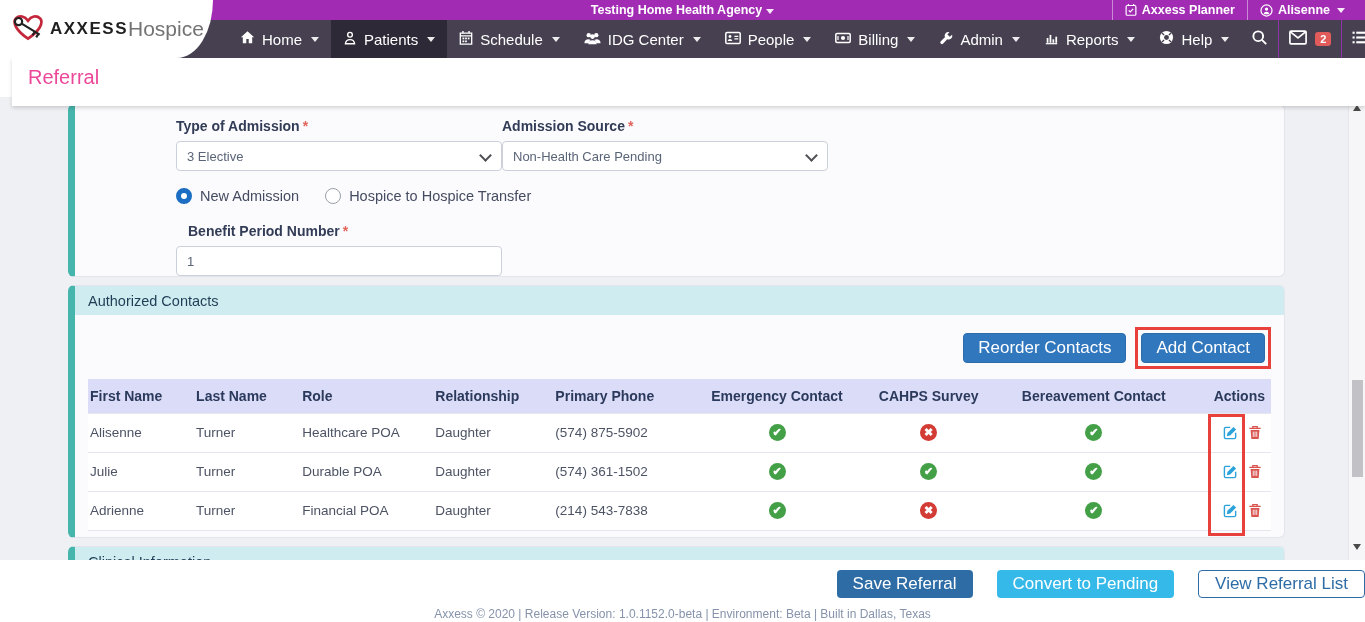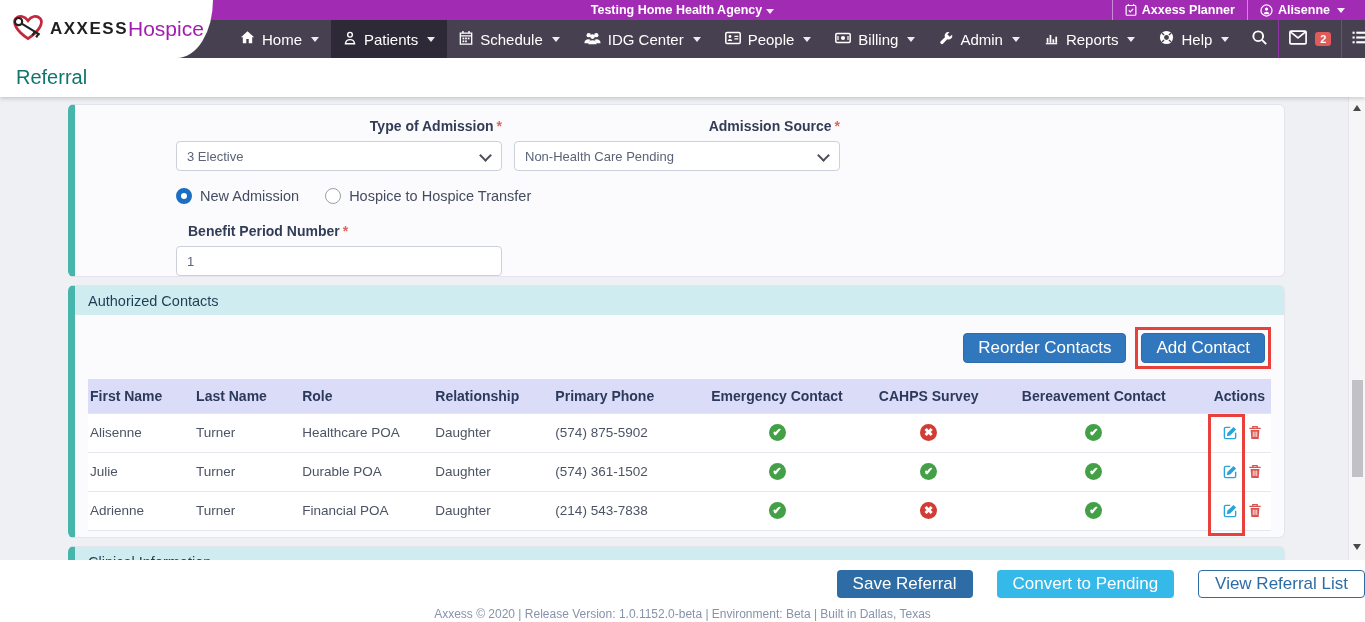--- a/index.html
+++ b/index.html
@@ -21,35 +21,35 @@
   .nav-item.active { background:#2e2936; }
   .caret { width:0; height:0; border-left:4px solid transparent; border-right:4px solid transparent; border-top:5px solid rgba(255,255,255,.9); display:inline-block; margin-left:2px; }
   .nav-right { margin-left:auto; display:flex; align-items:center; height:38px; padding-right:10px; }
   .nav-icon-btn { display:flex; align-items:center; gap:4px; padding:0 10px; height:38px; cursor:pointer; }
   .nav-divider { width:1px; height:38px; background:#9232aa; }
   .badge { background:#e05b59; color:#fff; font-size:11px; font-weight:bold; border-radius:3px; padding:1px 5px; margin-left:4px; }
 
   
   .logo-block { position:absolute; top:0; left:0; width:213px; height:58px; background:#fff; z-index:5; border-bottom-right-radius:36px 58px; display:flex; align-items:center; padding-left:10px; }
   .logo-axxess { font-size:17px; font-weight:bold; color:#1f1f1f; letter-spacing:1.5px; text-transform:uppercase; margin-left:4px; }
-  .logo-product { font-size:21px; color:#a21caf; }
-
-  
-  .pagebar { position:absolute; top:58px; left:0; right:0; height:39px; background:#fff; box-shadow:0 2px 4px rgba(0,0,0,.16); z-index:1; font-size:20px; color:#0f766e; line-height:39px; padding-left:16px; }
+  .logo-product { font-size:21px; color:#737373; }
+
+  
+  .pagebar { position:absolute; top:58px; left:12px; right:0; height:48px; background:#fff; box-shadow:0 2px 4px rgba(0,0,0,.16); z-index:1; font-size:20px; color:#ec4899; line-height:39px; padding-left:16px; }
 
   
   .content { position:absolute; top:97px; left:0; right:0; height:463px; background:#eef0f4; overflow:hidden; }
   .card { position:absolute; left:68px; width:1217px; background:#fbfbfe; border:1px solid #e3e4ec; border-left:7px solid #46b5ac; border-radius:6px; }
   .card-form { top:7px; height:173px; padding:13px 0 0 101px; }
   .card-contacts { top:188px; height:253px; }
   .card-clinical { top:449px; height:40px; }
 
   .field-label { font-size:14px; font-weight:bold; color:#323c56; margin-bottom:7px; }
   .req { color:#e0655c; margin-left:3px; font-weight:bold; }
-  .selects-row { display:flex; gap:12px;text-align:right; }
+  .selects-row { display:flex; gap:0; }
   .field { width:326px; }
   .select { position:relative; height:30px; border:1px solid #ccd0da; border-radius:4px; background:#fff; color:#5a6477; font-size:13px; display:flex; align-items:center; padding:0 26px 0 10px; cursor:pointer; }
   .select::after { content:""; position:absolute; right:11px; top:9px; width:7px; height:7px; border-right:2px solid #4e4e55; border-bottom:2px solid #4e4e55; transform:rotate(45deg); }
   .radio-row { display:flex; gap:26px; align-items:center; margin-top:17px; font-size:14.5px; color:#454c60; }
   .radio-opt { display:flex; align-items:center; gap:8px; cursor:pointer; }
   .radio-dot { width:16px; height:16px; border-radius:50%; background:#fff; }
   .radio-dot.sel { border:5px solid #1b6ec2; }
   .radio-dot.unsel { border:1.5px solid #9aa0ab; }
   .benefit-label { margin-top:19px;padding-left:12px; }
   .text-input { width:326px; height:30px; border:1px solid #ccd0da; border-radius:4px; padding:0 10px; font-size:13px; color:#5a6477; font-family:"Liberation Sans",sans-serif; background:#fff; }

